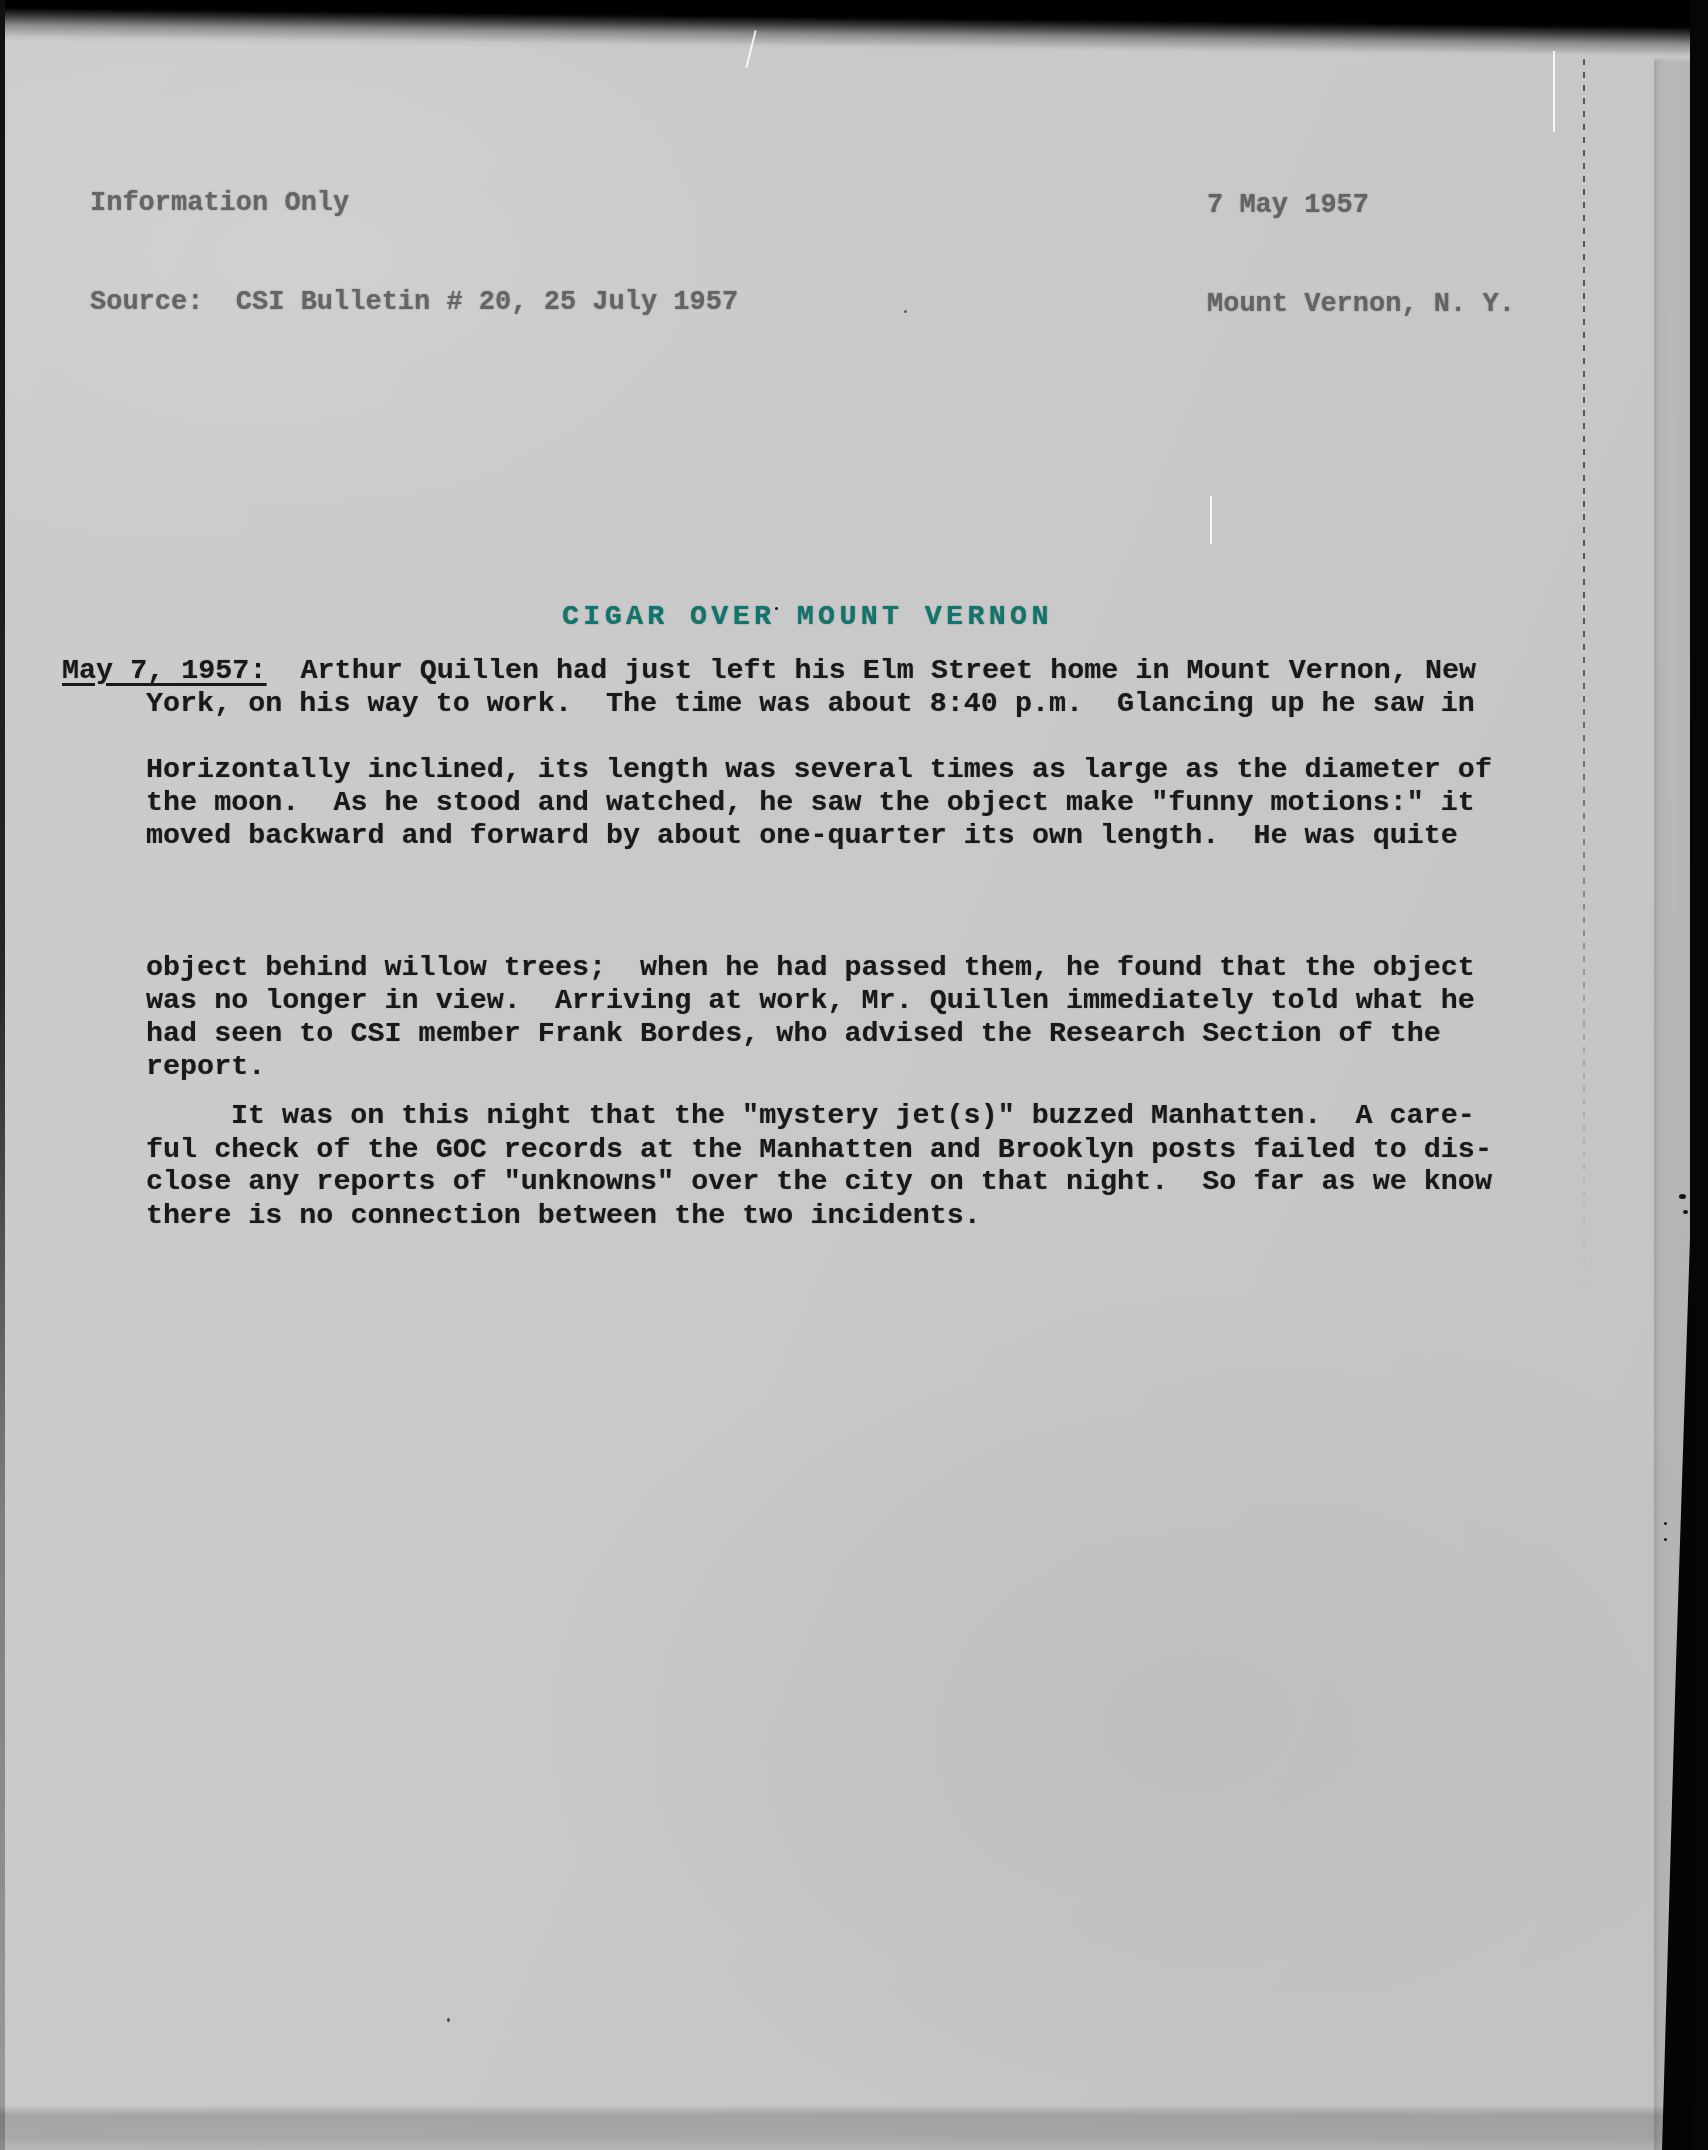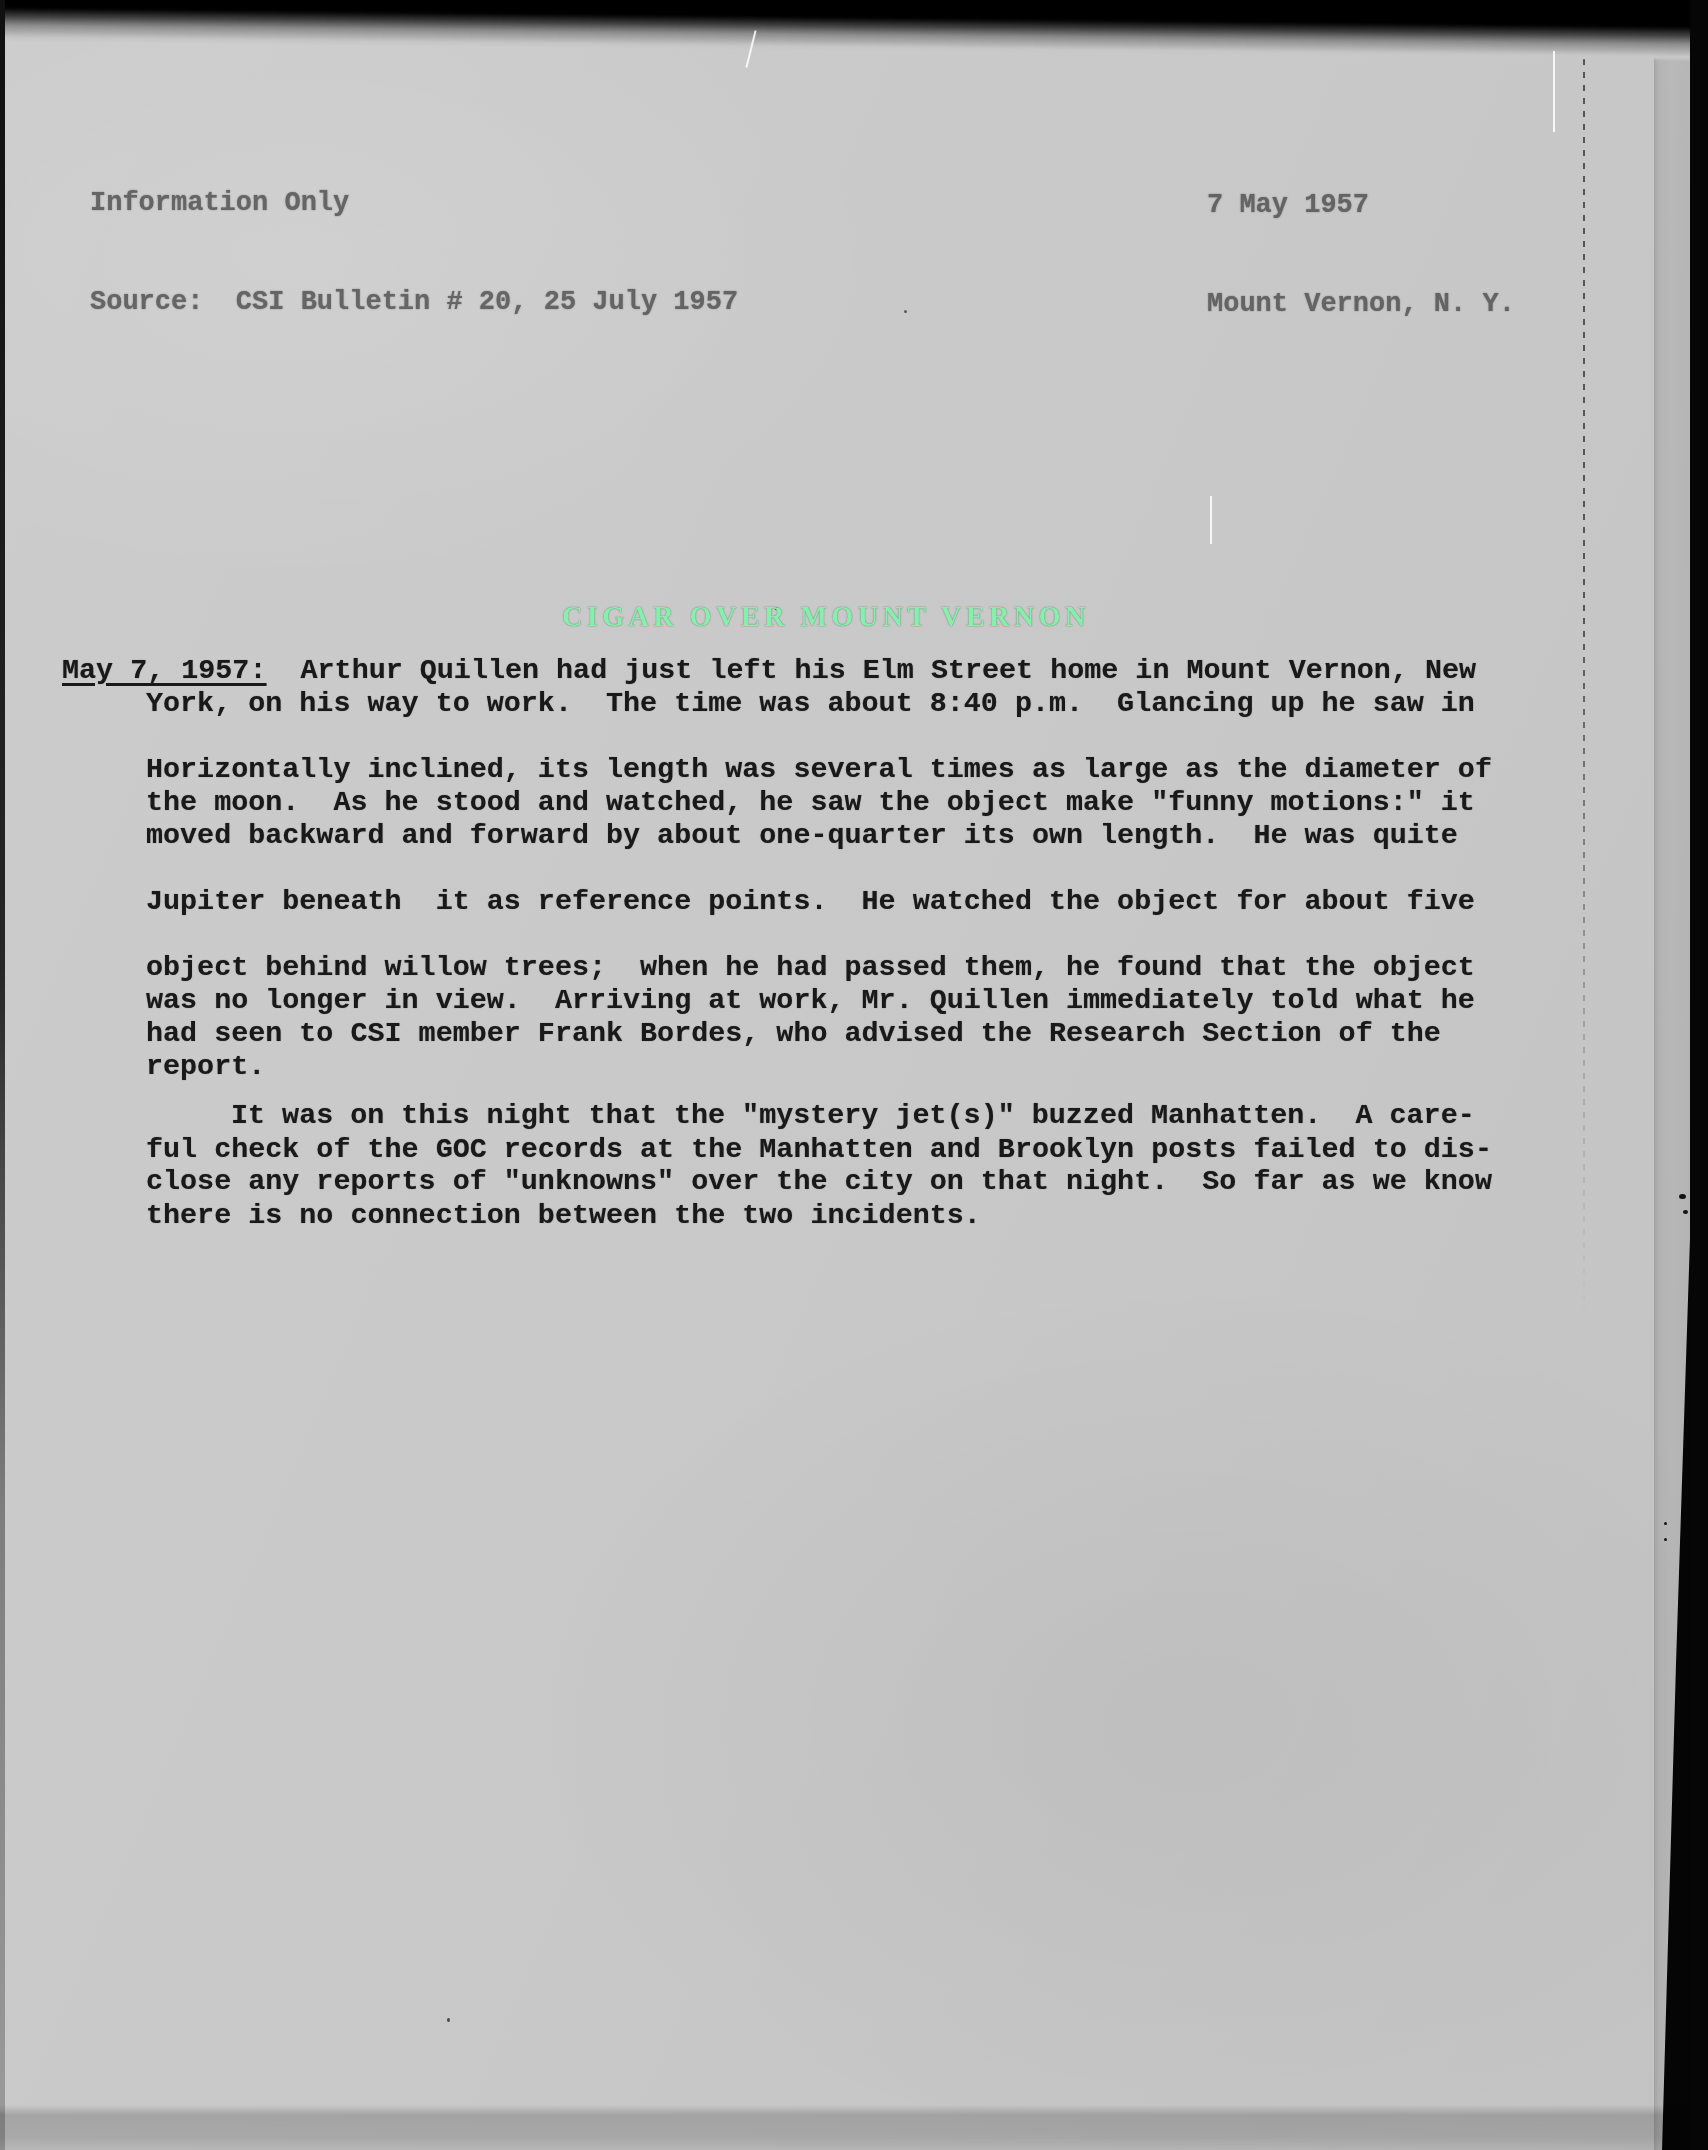--- a/index.html
+++ b/index.html
@@ -65,21 +65,21 @@
     color:#191919;font-weight:700;font-size:28.4px;line-height:33px;
     text-shadow:0 0 1.1px rgba(15,15,15,0.45);
     filter:blur(0.2px);
     letter-spacing:0;
   }
   .faded{
     color:#484848;font-size:27px;
     text-shadow:0 0 1.6px rgba(70,70,70,0.8);
     opacity:0.78;
   }
-  .title{letter-spacing:4.3px;color:#86efac;text-shadow:0 0 1.3px rgba(0,0,0,0.55);font-family:Liberation Serif, serif;}
+  .title{letter-spacing:4.3px;color:#0f766e;text-shadow:0 0 1.3px rgba(0,0,0,0.55);}
   .underlined{
     text-decoration:underline;
     text-decoration-thickness:2.7px;
     text-underline-offset:4.8px;
   }
 </style>
 </head>
 <body>
 
 <div id="canvas">
@@ -111,21 +111,20 @@
     <div>Mount Vernon, N. Y.</div>
   </div>
 
   <div class="typed title" style="left:562px;top:600px;">CIGAR OVER MOUNT VERNON</div>
 
   <div class="typed" style="left:62px;top:654px;"><span class="underlined">May 7, 1957:</span><span>  Arthur Quillen had just left his Elm Street home in Mount Vernon, New</span></div>
   <div class="typed" style="left:146px;top:687px;">York, on his way to work.  The time was about 8:40 p.m.  Glancing up he saw in</div>
   <div class="typed" style="left:146px;top:753px;">Horizontally inclined, its length was several times as large as the diameter of</div>
   <div class="typed" style="left:146px;top:786px;">the moon.  As he stood and watched, he saw the object make "funny motions:" it</div>
   <div class="typed" style="left:146px;top:819px;">moved backward and forward by about one-quarter its own length.  He was quite</div>
-  <div class="typed" style="left:146px;top:885px;">Jupiter beneath  it as reference points.  He watched the object for about five</div>
   <div class="typed" style="left:146px;top:951px;">object behind willow trees;  when he had passed them, he found that the object</div>
   <div class="typed" style="left:146px;top:984px;">was no longer in view.  Arriving at work, Mr. Quillen immediately told what he</div>
   <div class="typed" style="left:146px;top:1017px;">had seen to CSI member Frank Bordes, who advised the Research Section of the</div>
   <div class="typed" style="left:146px;top:1050px;">report.</div>
 
   <div class="typed" style="left:231px;top:1099px;">It was on this night that the "mystery jet(s)" buzzed Manhatten.  A care-</div>
   <div class="typed" style="left:146px;top:1133px;">ful check of the GOC records at the Manhatten and Brooklyn posts failed to dis-</div>
   <div class="typed" style="left:146px;top:1165px;">close any reports of "unknowns" over the city on that night.  So far as we know</div>
   <div class="typed" style="left:146px;top:1199px;">there is no connection between the two incidents.</div>
 </div>

